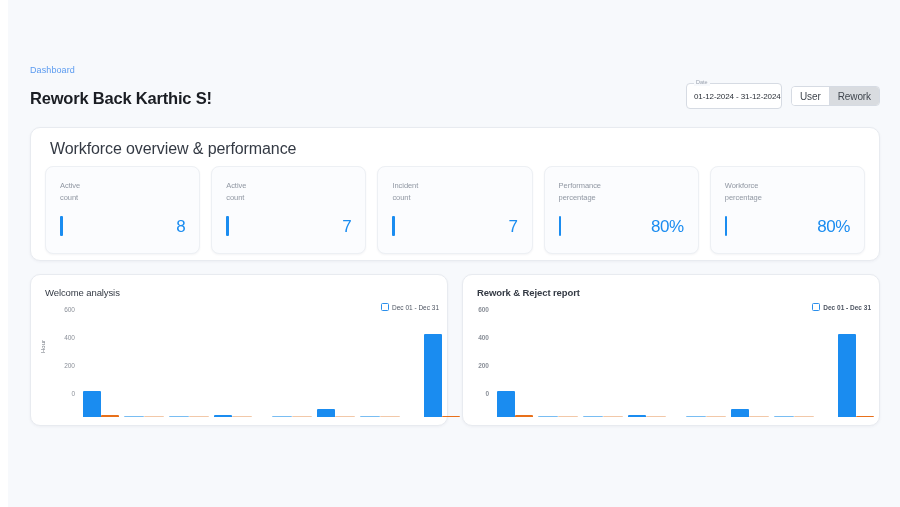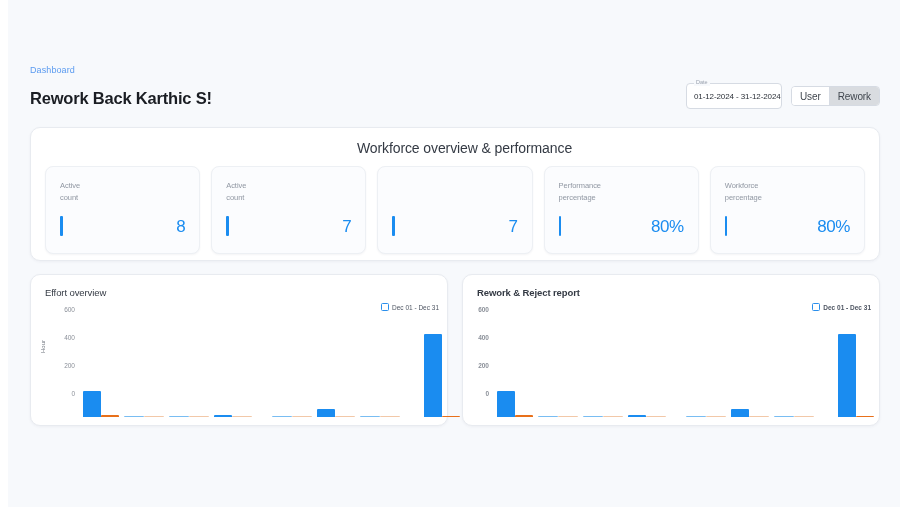--- a/index.html
+++ b/index.html
@@ -123,25 +123,24 @@
   }
 
   .workforce-panel {
     left: 22px;
     top: 127px;
     width: 850px;
     height: 134px;
   }
 
   .panel-title {
-    font-size: 14px;
+    font-size: 16px;
     color: #343a44;
     padding: 12px 0 0 19px;
     letter-spacing: -.1px;
-    text-align: center;
   }
 
   .kpi-row {
     position: absolute;
     left: 14px;
     top: 38px;
     right: 14px;
     display: flex;
     gap: 11px;
   }
@@ -326,20 +325,24 @@
           <div>Active</div>
           <div>count</div>
         </div>
         <div class="kpi-bottom">
           <span class="kpi-accent"></span>
           <span class="kpi-value">7</span>
         </div>
       </div>
 
       <div class="kpi-card">
+        <div class="kpi-label">
+          <div>Incident</div>
+          <div>count</div>
+        </div>
         <div class="kpi-bottom">
           <span class="kpi-accent"></span>
           <span class="kpi-value">7</span>
         </div>
       </div>
 
       <div class="kpi-card">
         <div class="kpi-label">
           <div>Performance</div>
           <div>percentage</div>
@@ -358,21 +361,21 @@
         <div class="kpi-bottom">
           <span class="kpi-accent"></span>
           <span class="kpi-value">80%</span>
         </div>
       </div>
 
     </div>
   </div>
 
   <div class="panel chart-panel chart-left">
-    <div class="chart-title">Effort overview</div>
+    <div class="chart-title">Welcome analysis</div>
     <div class="chart-daterange">
       <span class="cal-icon"></span>
       <span class="chart-daterange-text">Dec 01 - Dec 31</span>
     </div>
     <div class="plot">
       <div class="y-axis-title">Hour</div>
       <div class="chart-ticks">
           <div class="ytick" style="left: 18px; top: 82.5px;">0</div>
           <div class="ytick" style="left: 18px; top: 54.7581px;">200</div>
           <div class="ytick" style="left: 18px; top: 27.0161px;">400</div>

